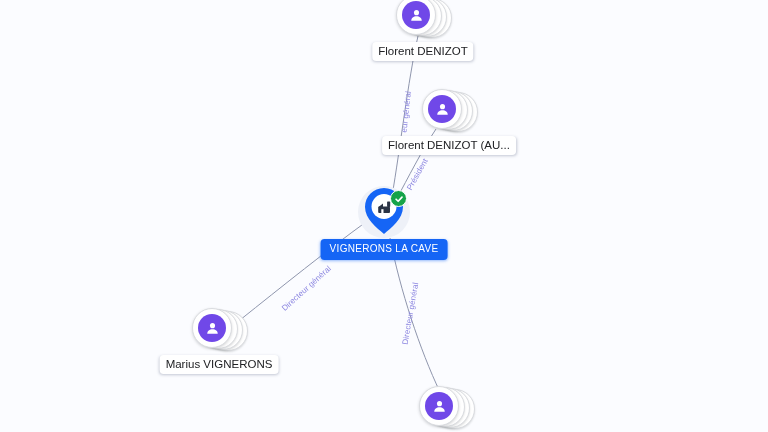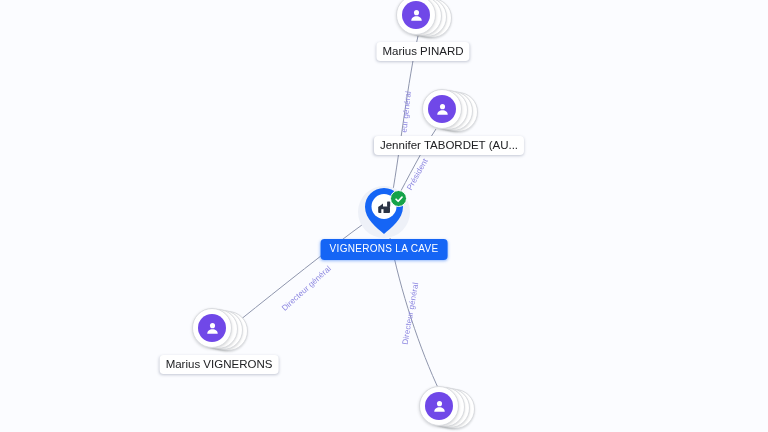--- a/index.html
+++ b/index.html
@@ -185,38 +185,38 @@
       <div class="stack-card c1"></div>
       <div class="avatar-ring">
         <div class="avatar-circle">
           <svg width="17" height="17" viewBox="0 0 24 24" fill="#ffffff">
             <circle cx="12" cy="8" r="3.6"></circle>
             <path d="M4.6 19.4c0-4.1 3.3-6.4 7.4-6.4s7.4 2.3 7.4 6.4z"></path>
           </svg>
         </div>
       </div>
     </div>
-    <div class="node-label">Marius PINARD</div>
+    <div class="node-label">Florent DENIZOT</div>
   </div>
 
   <div class="node person-node" style="left:449px; top:110px;">
     <div class="person-stack">
       <div class="stack-card c3"></div>
       <div class="stack-card c2"></div>
       <div class="stack-card c1"></div>
       <div class="avatar-ring">
         <div class="avatar-circle">
           <svg width="17" height="17" viewBox="0 0 24 24" fill="#ffffff">
             <circle cx="12" cy="8" r="3.6"></circle>
             <path d="M4.6 19.4c0-4.1 3.3-6.4 7.4-6.4s7.4 2.3 7.4 6.4z"></path>
           </svg>
         </div>
       </div>
     </div>
-    <div class="node-label">Jennifer TABORDET (AU...</div>
+    <div class="node-label">Florent DENIZOT (AU...</div>
   </div>
 
   <div class="node person-node" style="left:219px; top:329px;">
     <div class="person-stack">
       <div class="stack-card c3"></div>
       <div class="stack-card c2"></div>
       <div class="stack-card c1"></div>
       <div class="avatar-ring">
         <div class="avatar-circle">
           <svg width="17" height="17" viewBox="0 0 24 24" fill="#ffffff">

